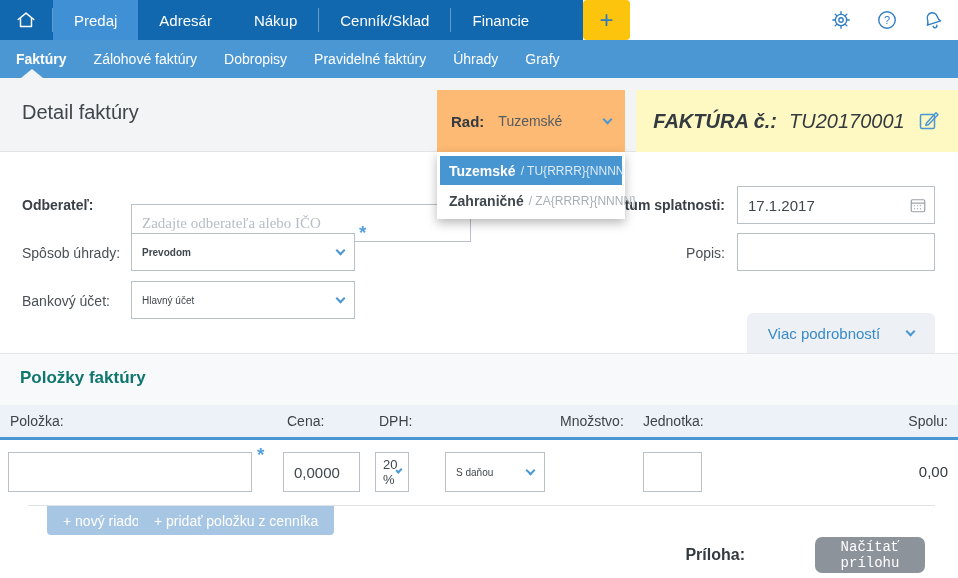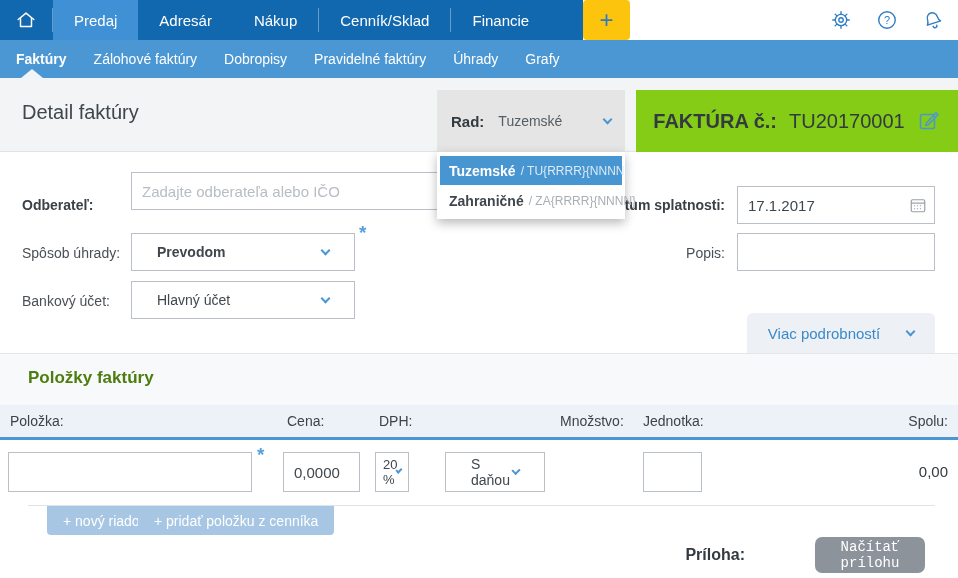--- a/index.html
+++ b/index.html
@@ -20,57 +20,57 @@
   
   .subnav { position:absolute; top:40px; left:0; width:958px; height:38px; background:#4a97d4; display:flex; align-items:center; padding:0 16px; gap:27px; }
   .subnav-item { color:#fff; font-size:14px; cursor:pointer; white-space:nowrap; }
   .subnav-item.active { font-weight:bold; }
   .subnav-tri { position:absolute; left:21px; bottom:0; width:0; height:0; border-left:11px solid transparent; border-right:11px solid transparent; border-bottom:9px solid #f3f4f6; }
 
   
   .grayband { position:absolute; top:78px; left:0; width:958px; height:74px; background:#f3f4f6; border-bottom:1px solid #e2e4e7; }
   .page-title { position:absolute; left:22px; top:101px; font-size:20px; color:#3f464c; }
 
-  .rad-box { position:absolute; left:437px; top:90px; width:188px; height:62px; background:#e5e5e5; display:flex; align-items:center; padding:0 14px; z-index:5; cursor:pointer; }
+  .rad-box { position:absolute; left:437px; top:90px; width:188px; height:62px; background:#fdba74; display:flex; align-items:center; padding:0 14px; z-index:5; cursor:pointer; }
   .rad-label { font-size:15px; font-weight:bold; color:#333a40; }
   .rad-value { font-size:14px; color:#555c62; margin-left:14px; }
   .chev { width:7px; height:7px; border-right:2px solid #4a97d4; border-bottom:2px solid #4a97d4; transform:rotate(45deg); display:inline-block; margin-top:-4px; }
   .rad-box .chev { margin-left:auto; }
 
-  .invoice-box { position:absolute; left:636px; top:90px; width:322px; height:62px; background:#84cc16; display:flex; align-items:center; justify-content:center; gap:12px; z-index:4; }
+  .invoice-box { position:absolute; left:636px; top:90px; width:322px; height:62px; background:#fef9c3; display:flex; align-items:center; justify-content:center; gap:12px; z-index:4;font-style:italic; }
   .invoice-label { font-size:20px; font-weight:bold; color:#333a40; }
   .invoice-number { font-size:20px; color:#333a40; }
 
   .rad-dropdown { position:absolute; left:437px; top:152px; width:188px; background:#fff; box-shadow:0 4px 10px rgba(0,0,0,.28); padding:3px; z-index:10; }
   .rad-option { height:29px; display:flex; align-items:center; padding:0 9px; margin:1px 0; cursor:pointer; white-space:nowrap; }
   .rad-option .opt-name { font-weight:bold; font-size:14px; color:#3f464c; margin-right:5px; }
   .rad-option .opt-pattern { font-size:12px; color:#a9aeb3; }
   .rad-option.selected { background:#4795d1; }
   .rad-option.selected .opt-name { color:#fff; }
   .rad-option.selected .opt-pattern { color:#ddebf7; }
 
   
   .lbl { position:absolute; font-size:14px; color:#4a5056; white-space:nowrap; }
   .lbl.bold { font-weight:bold; color:#3a4046; }
   .lbl.r { width:165px; text-align:right; }
   .txt { position:absolute; border:1px solid #b9c0c7; background:#fff; font-size:15px; color:#3f464c; padding:0 10px; outline:none; }
   .txt::placeholder { color:#b7bdc3; }
-  .fake-select { position:absolute; border:1px solid #b9c0c7; background:#fff; display:flex; align-items:center; padding:0 25px; font-size:14px; color:#3f464c; cursor:pointer; }
+  .fake-select { position:absolute; border:1px solid #b9c0c7; background:#fff; display:flex; align-items:center; padding:0 10px; font-size:10px; color:#3f464c; cursor:pointer; }
   .fake-select .chev { margin-left:auto; }
   .req { position:absolute; color:#57a0dc; font-size:19px; font-weight:bold; }
 
   .date-wrap { position:absolute; left:737px; top:186px; width:198px; height:38px; }
   .date-wrap input { width:100%; height:100%; border:1px solid #b9c0c7; font-size:15px; color:#3f464c; padding:0 32px 0 10px; outline:none; }
   .cal-icon { position:absolute; right:8px; top:10px; width:18px; height:18px; cursor:pointer; }
 
   .more-btn { position:absolute; left:747px; top:313px; width:188px; height:40px; background:#edf0f4; border:none; border-radius:6px 6px 0 0; color:#3a8ac9; font-size:15px; display:flex; align-items:center; justify-content:center; gap:27px; cursor:pointer; }
 
   
   .items-band { position:absolute; top:353px; left:0; width:958px; height:52px; background:#f8f9fb; border-top:1px solid #e4e6e9; }
-  .items-title { position:absolute; left:28px; top:14px; font-size:17px; font-weight:bold; color:#4d7c0f; }
+  .items-title { position:absolute; left:20px; top:14px; font-size:17px; font-weight:bold; color:#0f766e; }
   .thead { position:absolute; top:405px; left:0; width:958px; height:35px; background:#edf2f9; border-bottom:3px solid #4a97d4; font-size:14px; color:#3d4348;padding-left:8px; }
   .th { position:absolute; top:8px; white-space:nowrap; }
 
   .row-total { position:absolute; top:463px; right:10px; font-size:15px; color:#333a40; }
 
   .row-divider { position:absolute; top:505px; left:28px; width:907px; border-top:1px solid #dfe2e6; }
   .row-btn { position:absolute; top:506px; height:29px; background:#a7c6e4; color:#fff; border:none; border-radius:0 0 4px 4px; font-size:14px; padding:0 16px; cursor:pointer; white-space:nowrap; }
 
   .footer-label { position:absolute; left:640px; top:546px; width:105px; text-align:right; font-size:16px; font-weight:600; color:#333a40; }
   .attach-btn { position:absolute; left:815px; top:537px; width:110px; height:36px; background:#8d939b; color:#fff; border:none; border-radius:7px; font-size:14px; cursor:pointer;font-family:Liberation Mono, monospace; }
@@ -147,21 +147,21 @@
     </svg>
   </div>
 
   <div class="rad-box">
     <span class="rad-label">Rad:</span>
     <span class="rad-value">Tuzemské</span>
     <span class="chev"></span>
   </div>
 
   <span class="lbl bold" style="left:22px; top:197px;">Odberateľ:</span>
-  <input class="txt" style="left: 131px; top: 172px; width: 340px; height: 38px;" placeholder="Zadajte odberateľa alebo IČO">
+  <input class="txt" style="left: 131px; top: 204px; width: 340px; height: 38px; font-family: Liberation Serif, serif;" placeholder="Zadajte odberateľa alebo IČO">
 
   <span class="lbl" style="left:22px; top:245px;">Spôsob úhrady:</span>
   <div class="fake-select" style="left:131px; top:233px; width:224px; height:38px; font-weight:bold;">
     <span>Prevodom</span>
     <span class="chev"></span>
   </div>
   <span class="req" style="left:359px; top:222px;">*</span>
 
   <span class="lbl" style="left:22px; top:293px;">Bankový účet:</span>
   <div class="fake-select" style="left:131px; top:281px; width:224px; height:38px;">

